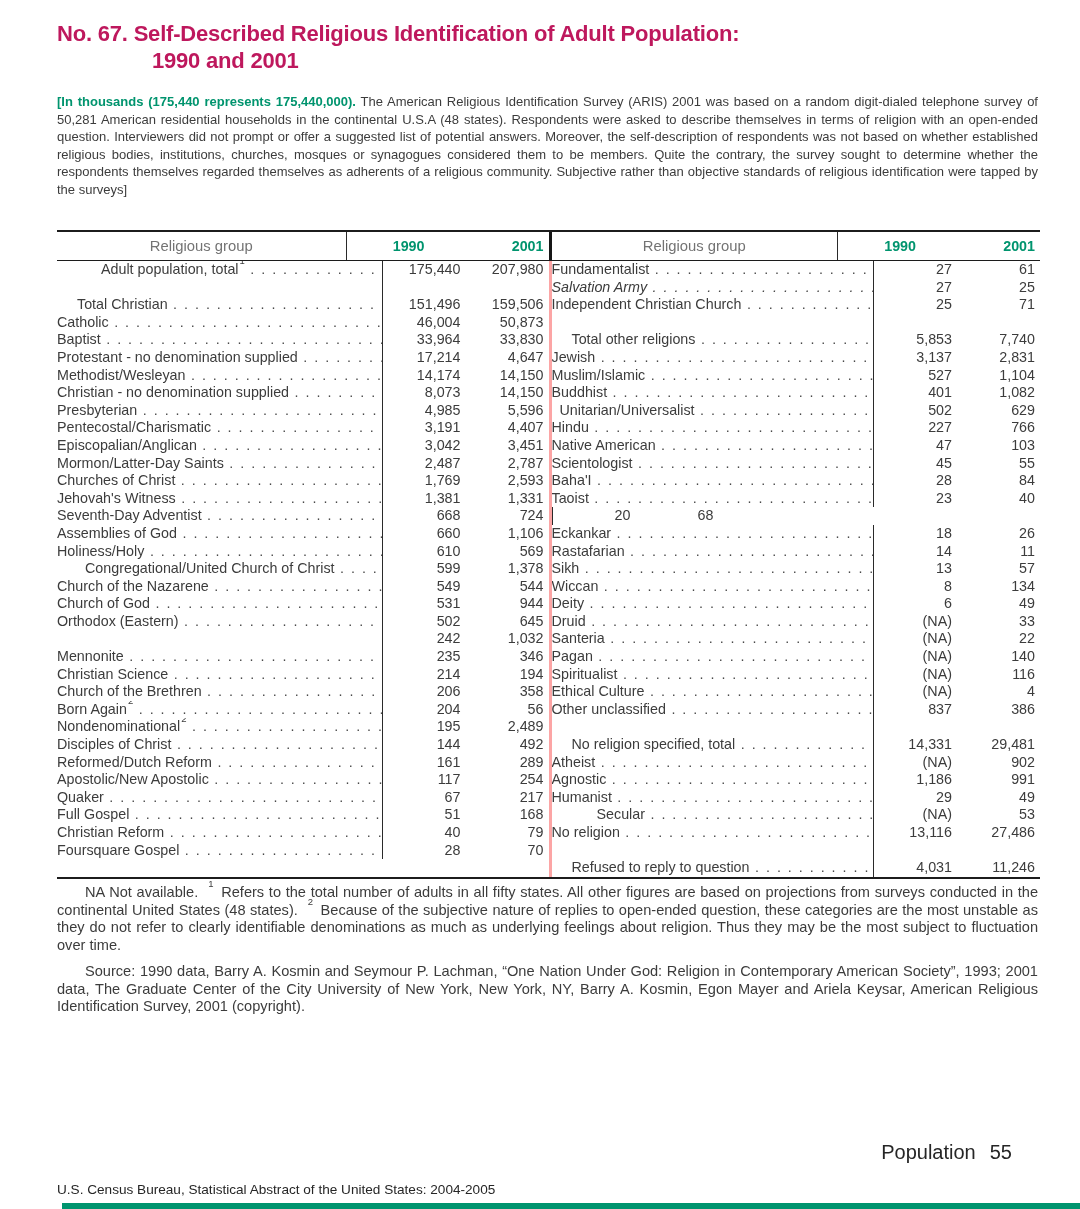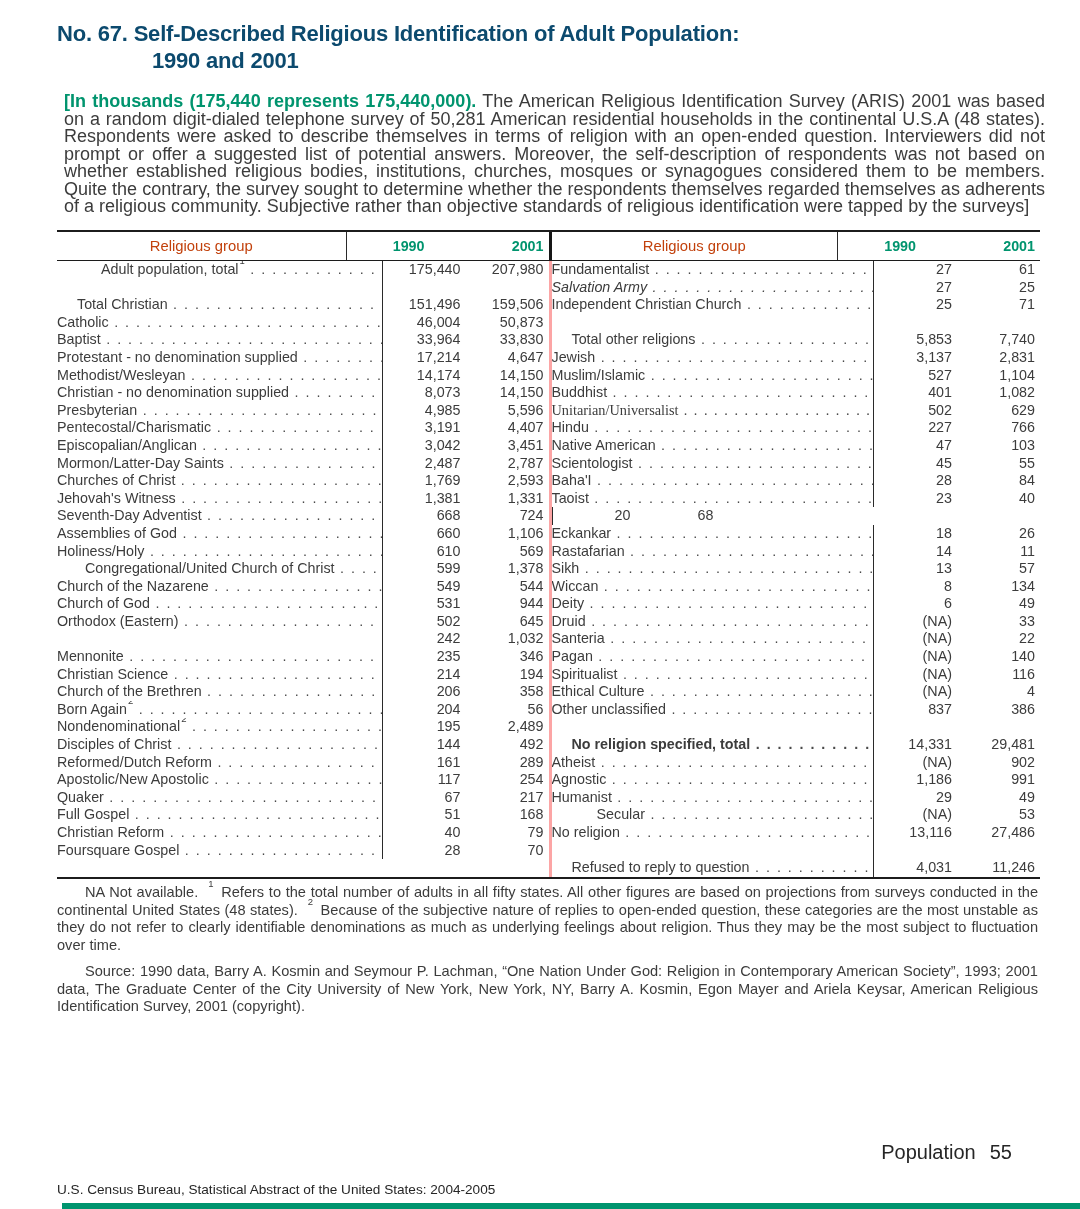--- a/index.html
+++ b/index.html
@@ -2,36 +2,36 @@
 <html><head>
 <meta charset="utf-8">
 <style>
   * { margin:0; padding:0; box-sizing:border-box; }
   html,body { width:1080px; height:1209px; background:#ffffff; overflow:hidden;
     font-family:"Liberation Sans", sans-serif; }
   .page { position:relative; width:1080px; height:1209px; background:#fff; }
 
   
   .title { position:absolute; left:57px; top:20px; width:980px;
-    color:#0c4a6e; font-weight:bold; font-size:22px; line-height:27px; letter-spacing:-0.2px; }
+    color:#be185d; font-weight:bold; font-size:22px; line-height:27px; letter-spacing:-0.2px; }
   .title .line2 { padding-left:95px; display:block; }
 
   
-  .intro { position:absolute; left:64px; top:93px; width:981px;
-    font-size:18px; line-height:17.5px; color:#3c3c3c; text-align:justify; }
+  .intro { position:absolute; left:57px; top:93px; width:981px;
+    font-size:13px; line-height:17.5px; color:#3c3c3c; text-align:justify; }
   .intro .lead { color:#00946E; font-weight:bold; }
 
   
   .rtable { position:absolute; left:57px; top:230px; width:983px;
     border-top:2.5px solid #1c1c1c; border-bottom:2px solid #1c1c1c;
     color:#3c3c3c; font-size:14.3px; }
   .thead { display:flex; border-bottom:1.5px solid #1c1c1c; height:29px; }
   .half { width:50%; display:flex; }
   .half.rgt { border-left:3px solid #161616; }
-  .hd-name { flex:1; text-align:center; line-height:28px; font-size:14.8px; color:#c2410c; }
+  .hd-name { flex:1; text-align:center; line-height:28px; font-size:14.8px; color:#737373; }
   .hd-nums { display:flex; border-left:1px solid #2a2a2a; line-height:28px;gap:36px; }
   .hd-nums .v90, .hd-nums .v01 { font-weight:bold; color:#00946E; }
   .tbody { display:flex; }
   .tcol { width:50%; }
   .tcol.rgt { border-left:3px solid #fca5a5; }
   .row { display:flex; height:17.6px; line-height:17.6px; overflow:hidden; }
   .nm { flex:1; overflow:hidden; white-space:nowrap; padding-right:2px; }
   .nm.dots::after { content:" . . . . . . . . . . . . . . . . . . . . . . . . . . . . . . . . . . . . . . . . . . . . . . . . . . . . . . . . . . . . . . . . . . . . . . . . . . . .";
     letter-spacing:1.5px; color:#4a4a4a; }
   .nums { display:flex; border-left:1px solid #2a2a2a; }
@@ -375,21 +375,21 @@
             </div>
           </div>
           <div class="row">
             <div class="nm dots" style="padding-left: 0px;"><span>Buddhist</span></div>
             <div class="nums">
               <span class="v90">401</span>
               <span class="v01">1,082</span>
             </div>
           </div>
           <div class="row">
-            <div class="nm dots" style="padding-left: 0px; font-family: Liberation Serif, serif;"><span>Unitarian/Universalist</span></div>
+            <div class="nm dots" style="padding-left: 8px;"><span>Unitarian/Universalist</span></div>
             <div class="nums">
               <span class="v90">502</span>
               <span class="v01">629</span>
             </div>
           </div>
           <div class="row">
             <div class="nm dots" style="padding-left: 0px;"><span>Hindu</span></div>
             <div class="nums">
               <span class="v90">227</span>
               <span class="v01">766</span>
@@ -507,21 +507,21 @@
             </div>
           </div>
           <div class="row">
             <div class="nm"></div>
             <div class="nums">
               <span class="v90"></span>
               <span class="v01"></span>
             </div>
           </div>
           <div class="row">
-            <div class="nm dots" style="padding-left: 20px; font-weight: bold;"><span>No religion specified, total</span></div>
+            <div class="nm dots" style="padding-left: 20px;"><span>No religion specified, total</span></div>
             <div class="nums">
               <span class="v90">14,331</span>
               <span class="v01">29,481</span>
             </div>
           </div>
           <div class="row">
             <div class="nm dots" style="padding-left: 0px;"><span>Atheist</span></div>
             <div class="nums">
               <span class="v90">(NA)</span>
               <span class="v01">902</span>

